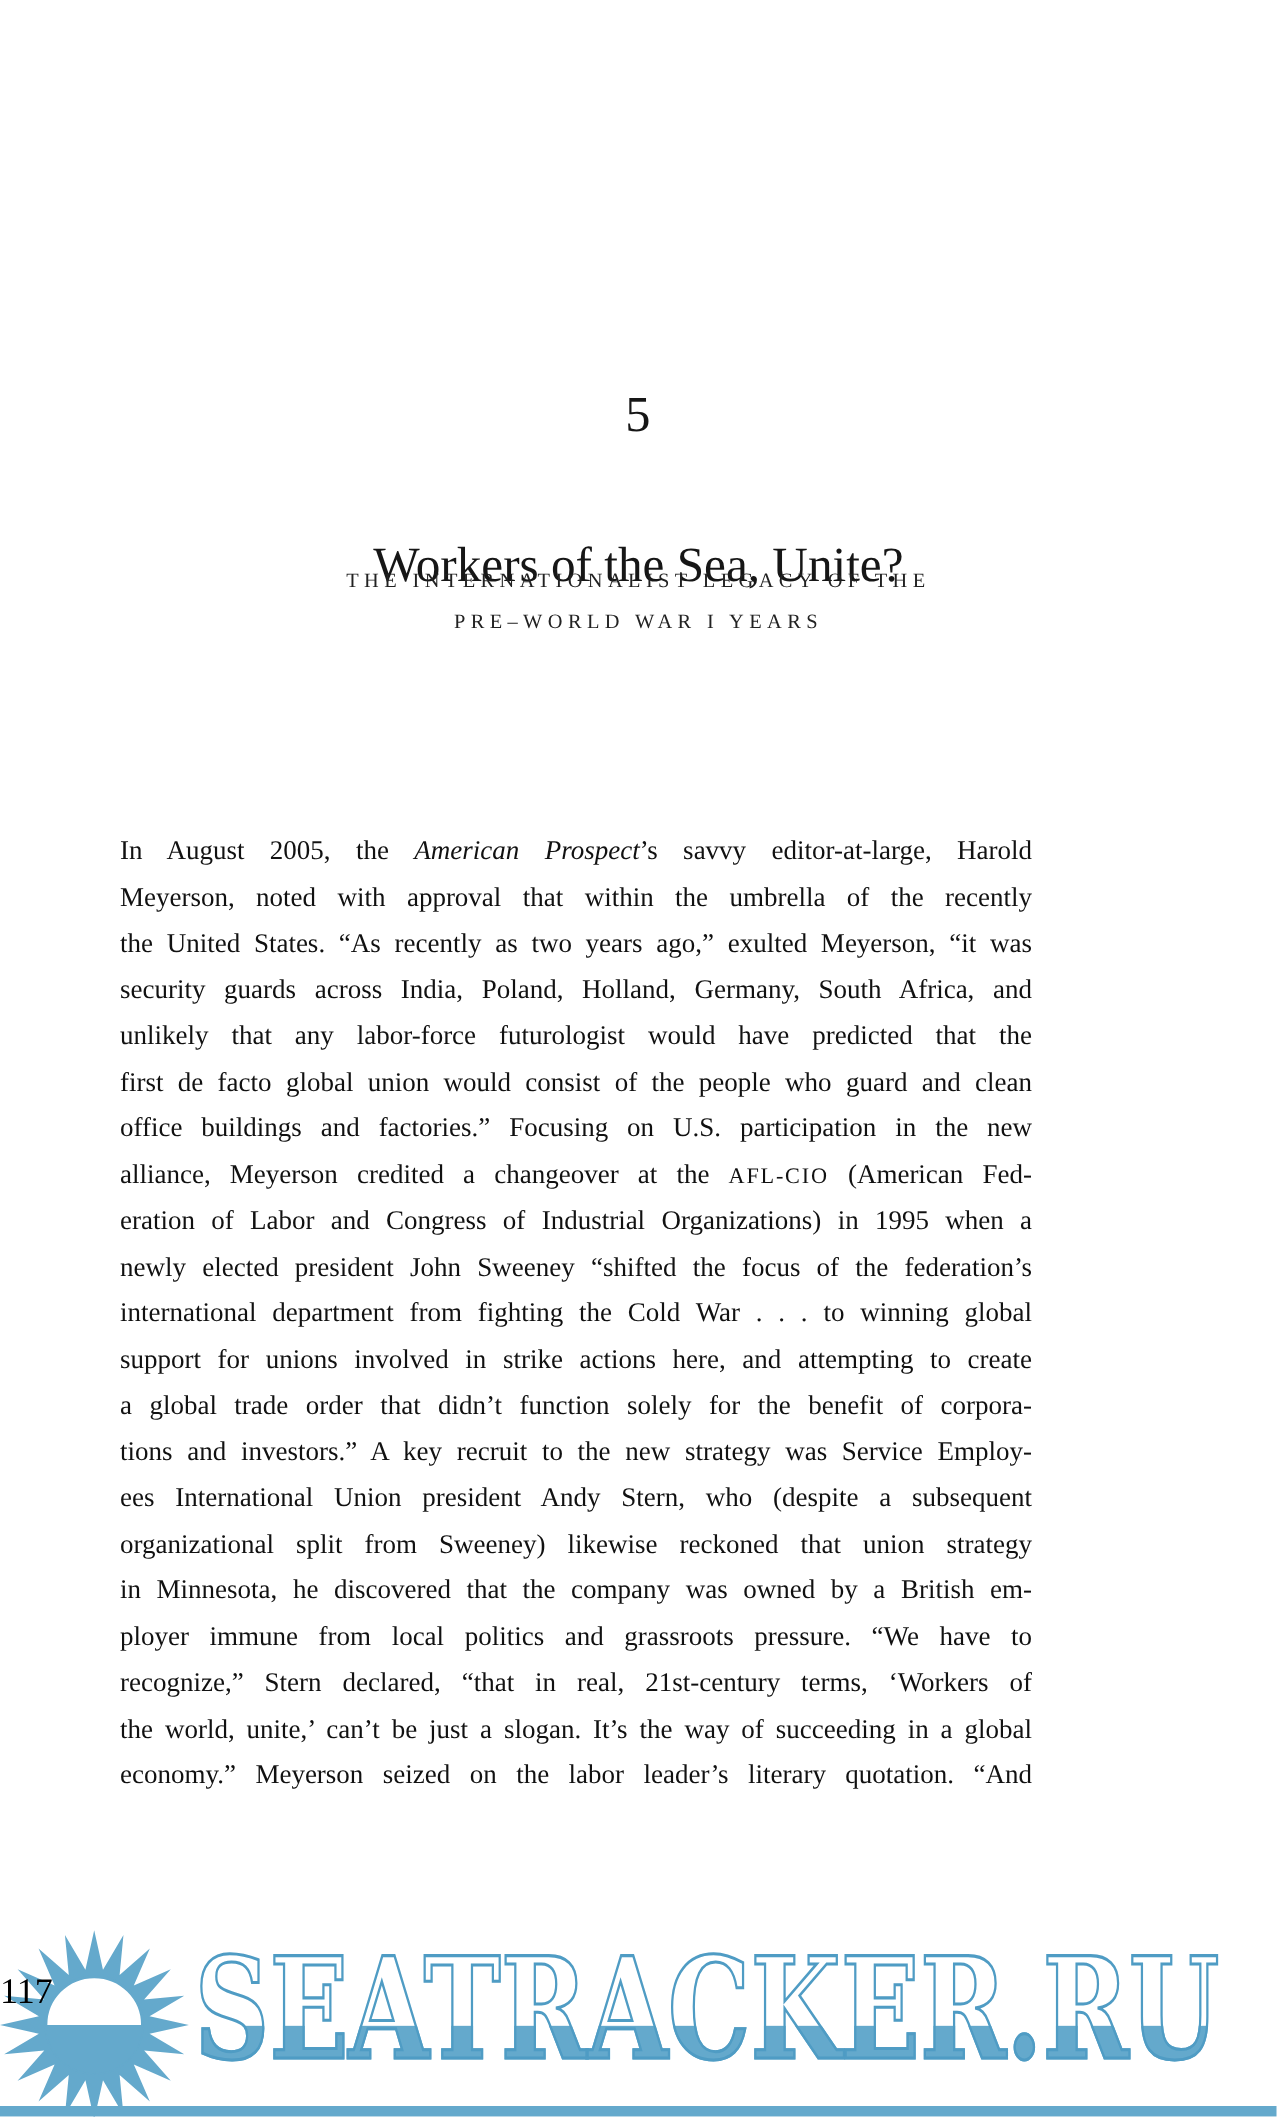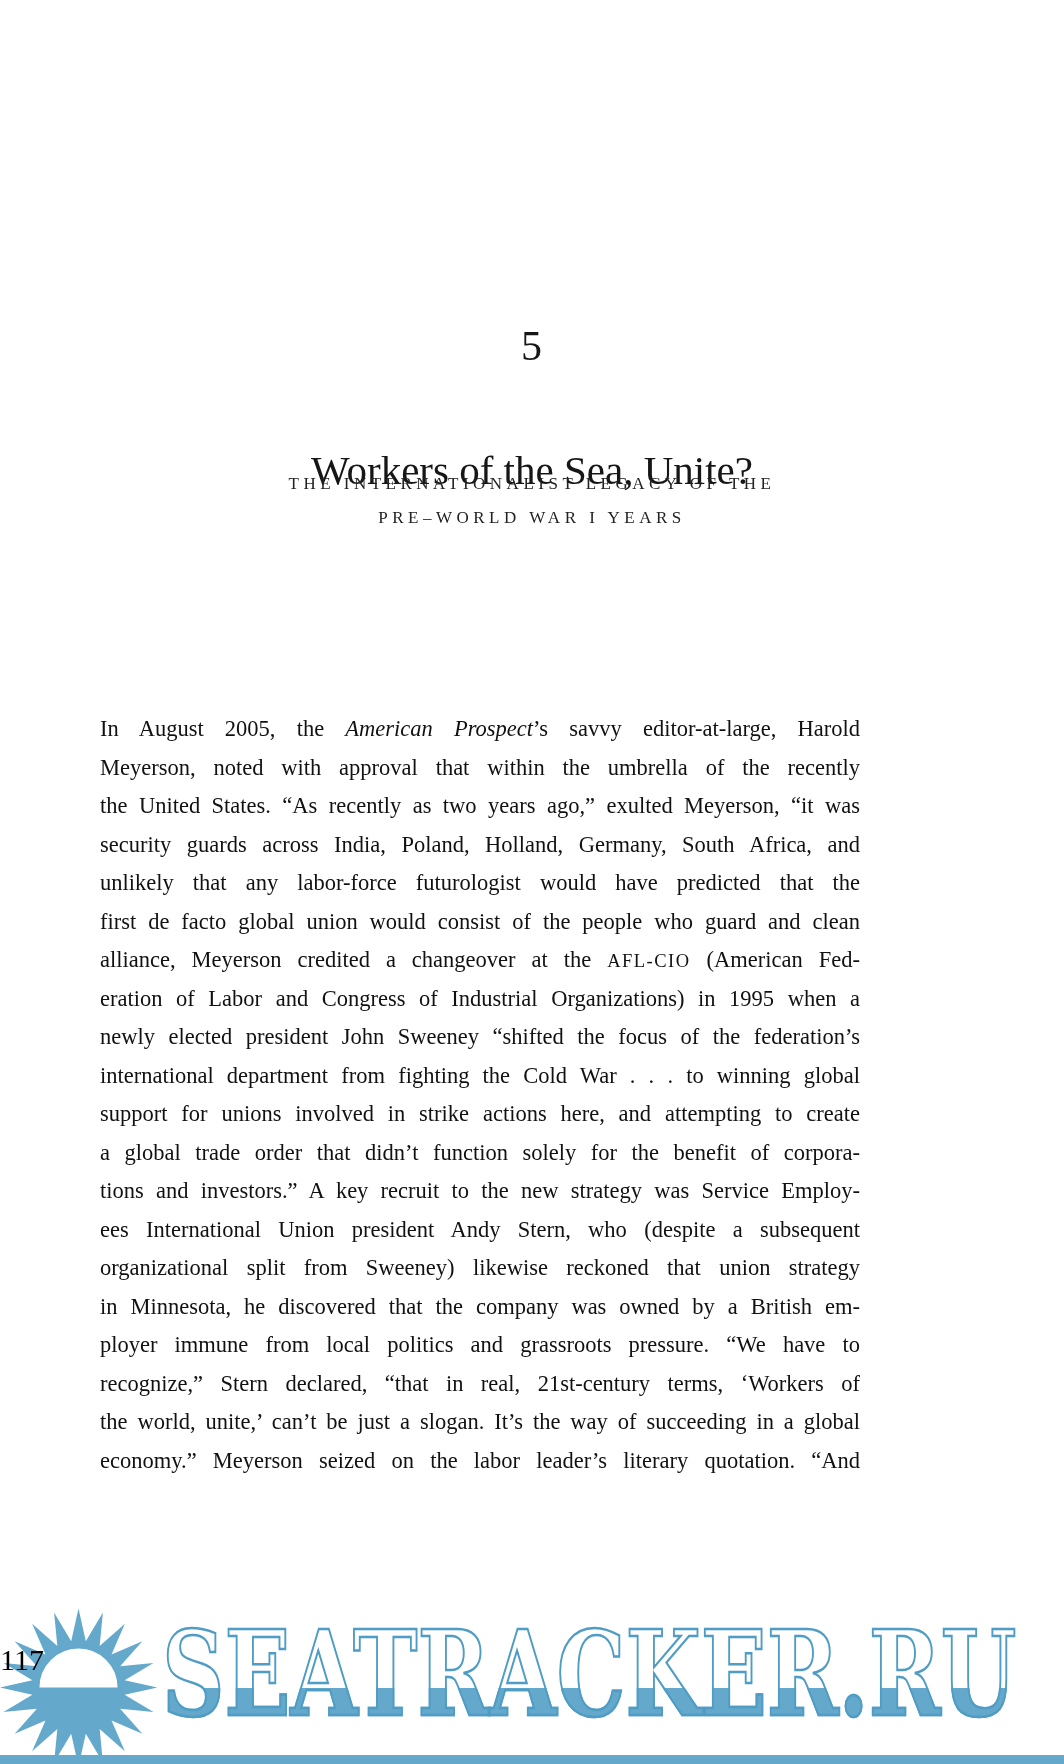--- a/index.html
+++ b/index.html
@@ -10,21 +10,21 @@
     overflow:hidden;
     font-family:"Liberation Serif", serif;
     color:#161616;
   }
   .centered-block{position:absolute;left:0;width:1064px;text-align:center;}
   .chapter-number{top:322px;font-size:42px;letter-spacing:1px;}
   .chapter-title{top:398px;font-size:41px;margin-top:48px;}
   .chapter-subtitle-1{top:474px;font-size:17px;letter-spacing:4.5px;color:#222;}
   .chapter-subtitle-2{top:508px;font-size:17px;letter-spacing:4.5px;color:#222;}
   .body-block{
-    position:absolute;left:100px;top:710px;width:760px;
+    position:absolute;left:100px;top:690px;width:760px;
     font-size:22.5px;line-height:38.5px;color:#111;
   }
   .body-line{
     height:38.5px;overflow:hidden;
     text-align:justify;text-align-last:justify;
     white-space:normal;
   }
   .it{font-style:italic;}
   .sc{font-size:18.5px;letter-spacing:1.5px;}
   .page-number{
@@ -60,20 +60,21 @@
 
   <div class="centered-block chapter-subtitle-2">PRE–WORLD WAR I YEARS</div>
 
   <div class="body-block">
       <div class="body-line"><span>In August 2005, the </span><span class="it">American Prospect</span><span>’s savvy editor-at-large, Harold</span></div>
       <div class="body-line"><span>Meyerson, noted with approval that within the umbrella of the recently</span></div>
       <div class="body-line"><span>the United States. “As recently as two years ago,” exulted Meyerson, “it was</span></div>
       <div class="body-line"><span>security guards across India, Poland, Holland, Germany, South Africa, and</span></div>
       <div class="body-line"><span>unlikely that any labor-force futurologist would have predicted that the</span></div>
       <div class="body-line"><span>first de facto global union would consist of the people who guard and clean</span></div>
+      <div class="body-line"><span>office buildings and factories.” Focusing on U.S. participation in the new</span></div>
       <div class="body-line"><span>alliance, Meyerson credited a changeover at the </span><span class="sc">AFL-CIO</span><span> (American Fed-</span></div>
       <div class="body-line"><span>eration of Labor and Congress of Industrial Organizations) in 1995 when a</span></div>
       <div class="body-line"><span>newly elected president John Sweeney “shifted the focus of the federation’s</span></div>
       <div class="body-line"><span>international department from fighting the Cold War . . . to winning global</span></div>
       <div class="body-line"><span>support for unions involved in strike actions here, and attempting to create</span></div>
       <div class="body-line"><span>a global trade order that didn’t function solely for the benefit of corpora-</span></div>
       <div class="body-line"><span>tions and investors.” A key recruit to the new strategy was Service Employ-</span></div>
       <div class="body-line"><span>ees International Union president Andy Stern, who (despite a subsequent</span></div>
       <div class="body-line"><span>organizational split from Sweeney) likewise reckoned that union strategy</span></div>
       <div class="body-line"><span>in Minnesota, he discovered that the company was owned by a British em-</span></div>

